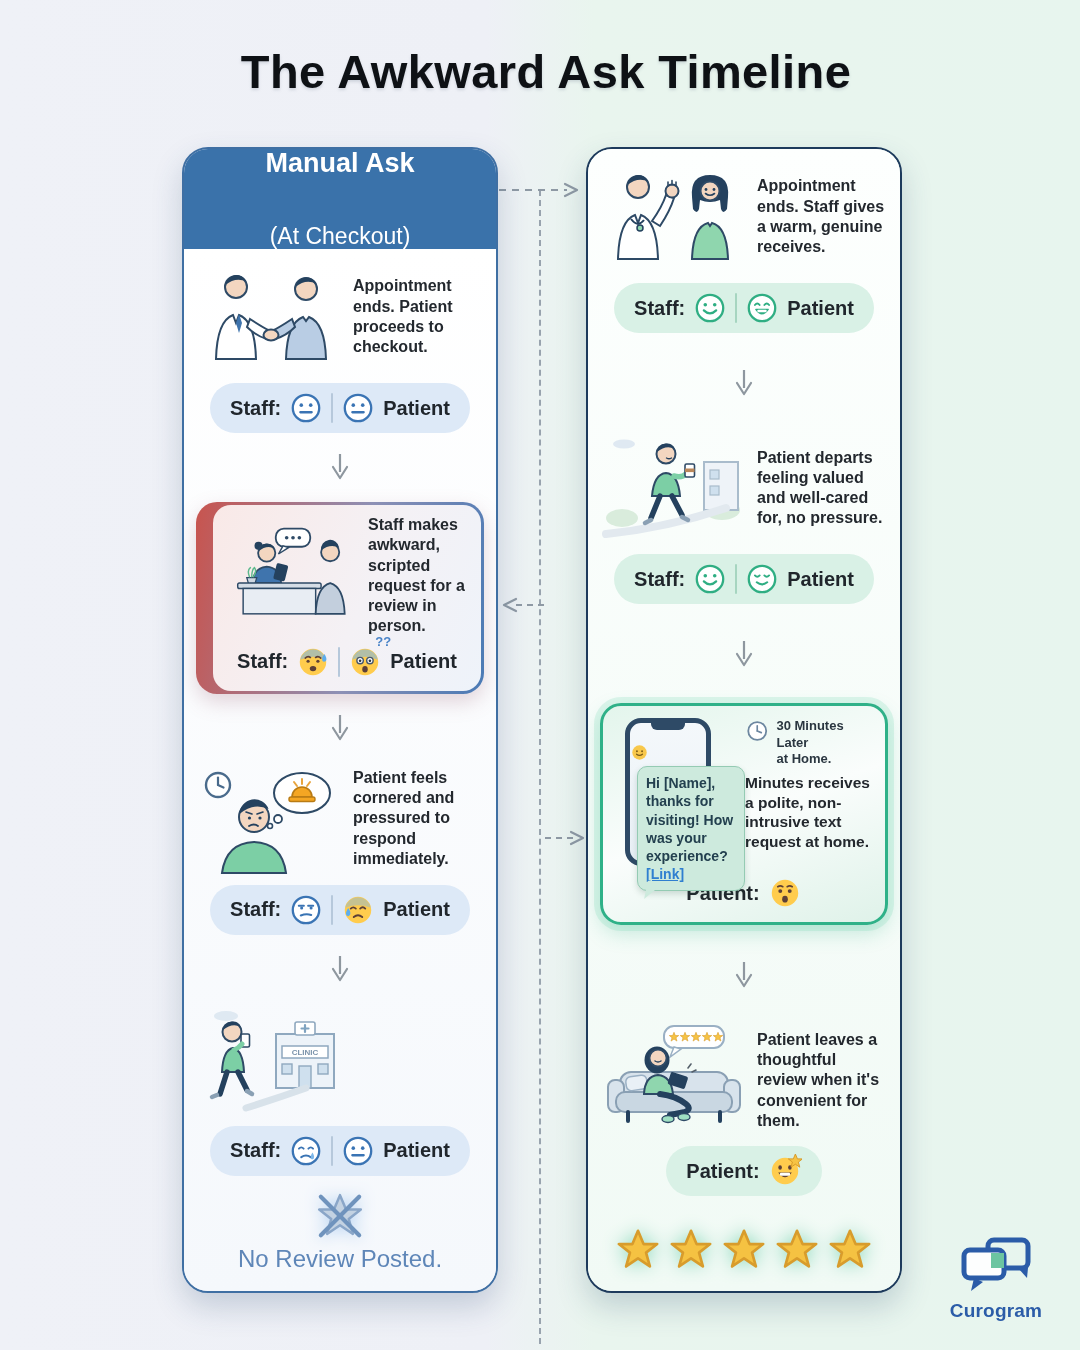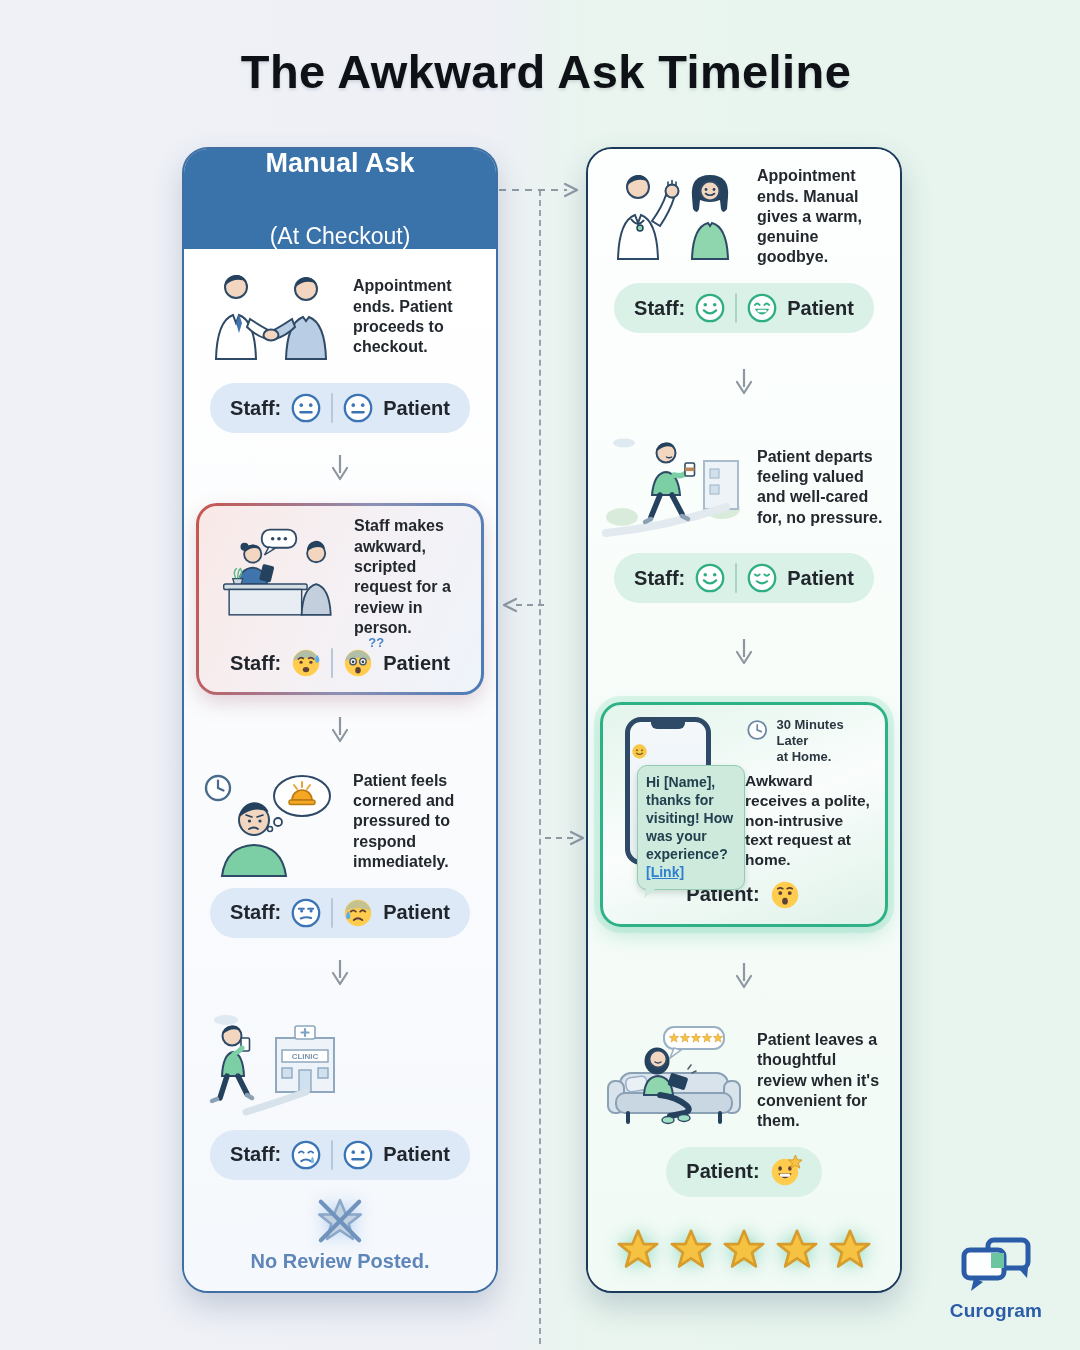--- a/index.html
+++ b/index.html
@@ -65,29 +65,30 @@
   .v-arrow { display:flex; justify-content:center; padding:4px 0; }
   
   .hl-red {
     border-radius:21px; padding:3px;
     background:linear-gradient(100deg,#c8544e 0%,#8d90b5 55%,#4a7ab5 100%);
     box-shadow:0 8px 20px rgba(150,90,110,.25);
   }
   .hl-red-inner {
     border-radius:18px; padding:10px 12px 12px;
     background:linear-gradient(115deg,#f9e9e7 0%,#f4f1f5 55%,#eef3fa 100%);
+    margin-left:14px;
   }
   .hl-green {
     border:3px solid #2fb188; border-radius:21px; padding:10px 12px 12px;
     background:linear-gradient(160deg,#e3f5ec,#fafdfc 50%,#dff2e9);
     box-shadow:0 0 0 6px rgba(110,215,175,.20), 0 8px 20px rgba(47,177,136,.25);
   }
   
   .outcome { text-align:center; padding-bottom:2px; }
-  .outcome-text { font-size:20px; font-weight:700; }
+  .outcome-text { font-size:24px; font-weight:400; }
   .manual .outcome-text { color:#5e86b8; }
   .auto   .outcome-text { color:#2fae7d; }
   .crossed-star { filter:drop-shadow(0 0 8px #b9d4f2); }
   .stars { display:flex; gap:7px; justify-content:center; filter:drop-shadow(0 0 9px #8fd9bd); }
   
   .gb-main { display:flex; gap:6px; }
   .phone-wrap { position:relative; flex:0 0 124px; height:152px; }
   .phone {
     position:absolute; left:10px; top:2px; width:86px; height:148px;
     border:5px solid #2e4a66; border-radius:16px;
@@ -370,21 +371,21 @@
             <path d="M52 60 q10 -14 14 -26 l8 3 q-4 13 -14 28 z" fill="#fff" stroke="#2e4a66" stroke-width="2"></path>
             <circle cx="72" cy="30" r="6.5" fill="#f3d6c0" stroke="#2e4a66" stroke-width="2"></circle>
             <path d="M68 25 v-4 M72 24 v-4.5 M76 25 v-4" stroke="#2e4a66" stroke-width="1.6" stroke-linecap="round"></path>
             <path d="M92 36 q-2 -22 18 -22 q20 0 18 22 l-1 12 q-4 6 -6 0 l-1 -9 q-10 4 -20 0 l-1 9 q-2 6 -6 0 z" fill="#24415e"></path>
             <circle cx="110" cy="30" r="9.5" fill="#f3d6c0" stroke="#2e4a66" stroke-width="2"></circle>
             <path d="M105.5 32.5 q4.5 3.5 9 0" fill="none" stroke="#24415e" stroke-width="1.6" stroke-linecap="round"></path>
             <circle cx="106" cy="28.5" r="1.4" fill="#24415e"></circle>
               <circle cx="114" cy="28.5" r="1.4" fill="#24415e"></circle>
             <path d="M92 98 q1 -32 16 -36 l2 3 2 -3 q15 4 16 36 z" fill="#8fd6ae" stroke="#2e4a66" stroke-width="2"></path>
           </svg>
-          <p class="step-text">Appointment ends. Manual gives a warm, genuine goodbye.</p>
+          <p class="step-text">Appointment ends. Staff gives a warm, genuine receives.</p>
         </div>
         <div class="pill">
           <span>Staff:</span>
           <svg class="face" viewBox="0 0 36 36">
             <circle cx="18" cy="18" r="14" fill="#fff" stroke="#2fae83" stroke-width="2.4"></circle>
             <circle cx="13" cy="14.5" r="1.9" fill="#2fae83"></circle>
               <circle cx="23" cy="14.5" r="1.9" fill="#2fae83"></circle>
             <path d="M11.5 20.5 Q18 26.8 24.5 20.5" fill="none" stroke="#2fae83" stroke-width="2.4" stroke-linecap="round"></path>
           </svg>
           <span class="sep"></span>
@@ -472,21 +473,21 @@
               <svg width="26" height="26" viewBox="0 0 30 30">
                 <circle cx="15" cy="15" r="11" fill="#fff" stroke="#6d87a0" stroke-width="2.2"></circle>
                 <line x1="15" y1="15" x2="15" y2="8.5" stroke="#6d87a0" stroke-width="2" stroke-linecap="round"></line>
                 <line x1="15" y1="15" x2="20" y2="17" stroke="#6d87a0" stroke-width="2" stroke-linecap="round"></line>
               </svg>
               <span class="gb-time-lines">
                 <span style="display:block">30 Minutes Later</span>
                 <span style="display:block">at Home.</span>
               </span>
             </div>
-            <p class="gb-body">Awkward receives a polite, non-intrusive text request at home.</p>
+            <p class="gb-body">Minutes receives a polite, non-intrusive text request at home.</p>
           </div>
         </div>
         <div class="moodrow">
           <span>Patient:</span>
           <svg class="face" viewBox="0 0 36 36">
             <circle cx="18" cy="18" r="14" fill="#ffcc4d"></circle>
             <path d="M10.3 11.4 Q13 9.6 15.7 11.4 M20.3 11.4 Q23 9.6 25.7 11.4" fill="none" stroke="#5d4037" stroke-width="1.7" stroke-linecap="round"></path>
             <circle cx="13" cy="16" r="2.1" fill="#5d4037"></circle>
               <circle cx="23" cy="16" r="2.1" fill="#5d4037"></circle>
             <ellipse cx="18" cy="24.5" rx="3" ry="3.6" fill="#5d4037"></ellipse>

